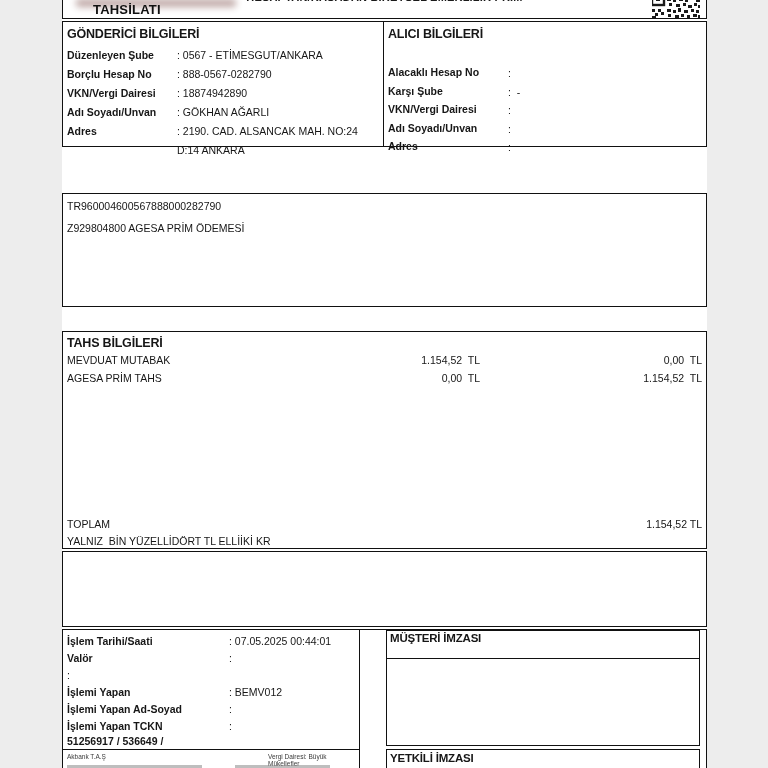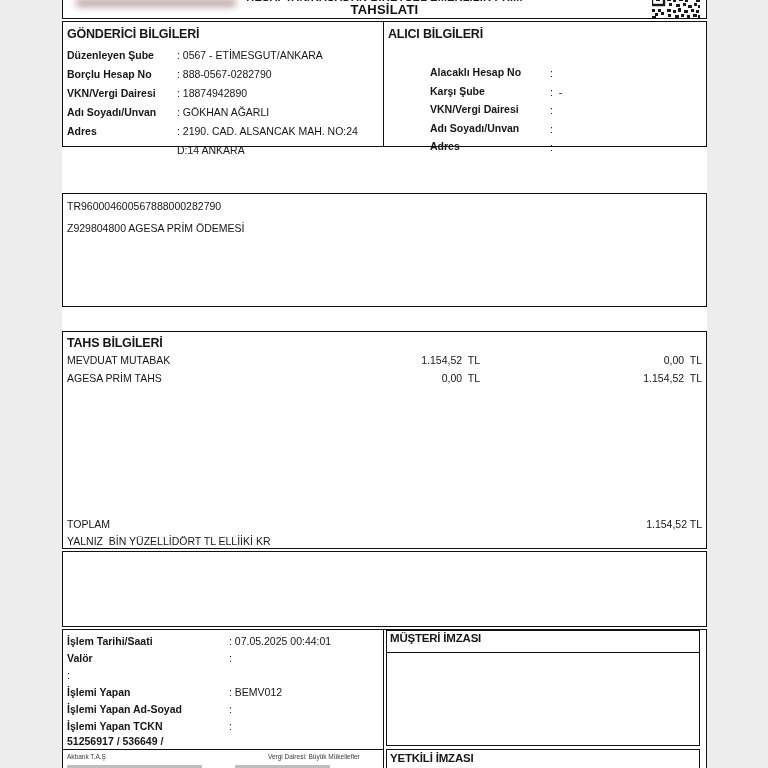--- a/index.html
+++ b/index.html
@@ -16,43 +16,43 @@
   .sec { position:absolute; left:0; right:0; border:1.5px solid #111; background:#fff; }
 
   
   .sec-header { top:0; height:19px; border-top:none; overflow:hidden; }
   .title-clip {
     position:absolute; top:-8px; left:0; right:0; text-align:center;
     font-weight:bold; font-size:11px; line-height:11px; letter-spacing:.2px; color:#1a1a1a;
     white-space:nowrap;
   }
   .title-main {
-    position:absolute; top:2px; left:0; right:0; text-align:center;
-    font-weight:bold; font-size:13px; letter-spacing:.2px; color:#111;
+    position:absolute; top:2px; left:0; right:0; text-align:left;
+    font-weight:bold; font-size:13px; letter-spacing:.2px; color:#111;padding-left:30px;
   }
   .logo-smudge {
     position:absolute; left:13px; top:-1px; width:160px; height:8px;
     background:#6e3a35; filter:blur(3.5px); opacity:.45; border-radius:3px;
   }
   .qr { position:absolute; right:6px; top:-13px; }
 
   
   .sec-parties { top:21px; height:126px; display:flex; }
   .party-left  { width:321px; border-right:1.5px solid #111; position:relative; }
   .party-right { flex:1; position:relative; }
   .party-title { position:absolute; top:5px; left:4px; font-weight:bold; font-size:12.5px; letter-spacing:-.2px; }
   .prows { position:absolute; left:4px; right:3px; }
   .party-left  .prows { top:24px; }
   .party-right .prows { top:42px; }
   .prow { display:flex; font-size:10.5px; }
   .party-left  .prow { line-height:19px; }
   .party-right .prow { line-height:17px; }
   .plabel { font-weight:bold; flex:0 0 auto; }
   .party-left  .plabel { width:110px; }
-  .party-right .plabel { width:120px;margin-left:42px; }
+  .party-right .plabel { width:120px; }
   .pval { white-space:pre-wrap; max-width:218px; line-height:18.5px; }
 
   
   .sec-desc { top:193px; height:114px; }
   .desc-line { margin:3px 0 0 4px; font-size:10.5px; line-height:19px; }
 
   
   .sec-amounts { top:331px; height:218px; }
   .amt-title { position:absolute; top:4px; left:4px; font-weight:bold; font-size:12.5px; letter-spacing:-.2px; }
   .amt-row { position:absolute; left:4px; right:4px; height:17px; font-size:10.5px; }
@@ -63,38 +63,38 @@
   .total-row { position:absolute; top:186px; left:4px; right:4px; font-size:10.5px; }
   .total-row .lbl { position:absolute; left:0; }
   .total-row .c2 { position:absolute; right:0; white-space:pre; }
   .in-words { position:absolute; top:203px; left:4px; font-size:10.5px; white-space:pre; }
 
   
   .sec-empty { top:551px; height:76px; }
 
   
   .sec-bottom { top:629px; height:139px; border-bottom:none; }
-  .bot-left { position:absolute; left:0; top:0; bottom:0; width:321px; border-right:1.5px solid #111; }
+  .bot-left { position:absolute; left:0; top:0; bottom:0; width:297px; border-right:1.5px solid #111; }
   .trows { position:absolute; top:3px; left:4px; right:2px; }
   .trow { display:flex; font-size:10.5px; line-height:17px; }
   .tlabel { font-weight:bold; width:162px; flex:0 0 auto; }
   .tval { white-space:pre; }
   .ref-line { position:absolute; top:105px; left:4px; font-weight:bold; font-size:10.5px; }
   .bot-footer { position:absolute; top:119px; left:0; right:0; border-top:1.5px solid #111; height:20px; }
   .f-bank { position:absolute; top:3px; left:4px;  font-size:6.5px; color:#3a3a3a; }
   .f-tax  { position:absolute; top:3px; left:205px; font-size:6.5px; color:#3a3a3a; }
   .f-strip { position:absolute; top:15px; height:3px; background:#8a8a8a; opacity:.55; filter:blur(.4px); }
   .f-strip.s1 { left:4px;  width:135px; }
   .f-strip.s2 { left:172px; width:95px; }
 
   .bot-right { position:absolute; left:322px; right:0; top:0; bottom:0; }
   .imza-box { position:absolute; left:1px; right:6px; border:1.3px solid #111; }
   .imza-customer { top:0; height:116px; }
   .imza-auth { top:119px; bottom:0; border-bottom:none; }
-  .imza-head { border-bottom:1.3px solid #111; font-weight:bold; font-size:11.5px; letter-spacing:-.2px; padding:1px 3px 8px 3px; }
+  .imza-head { border-bottom:1.3px solid #111; font-weight:bold; font-size:11.5px; letter-spacing:-.2px; padding:1px 3px 14px 3px; }
   .imza-auth .imza-head { border-bottom:none; padding-top:2px; }
 </style>
 </head>
 <body>
 
 <div class="doc">
 
   <div class="sec sec-header">
     <div class="logo-smudge"></div>
     <div class="title-clip">HESAPTAN/KASADAN BİREYSEL EMEKLİLİK PRİM</div>

